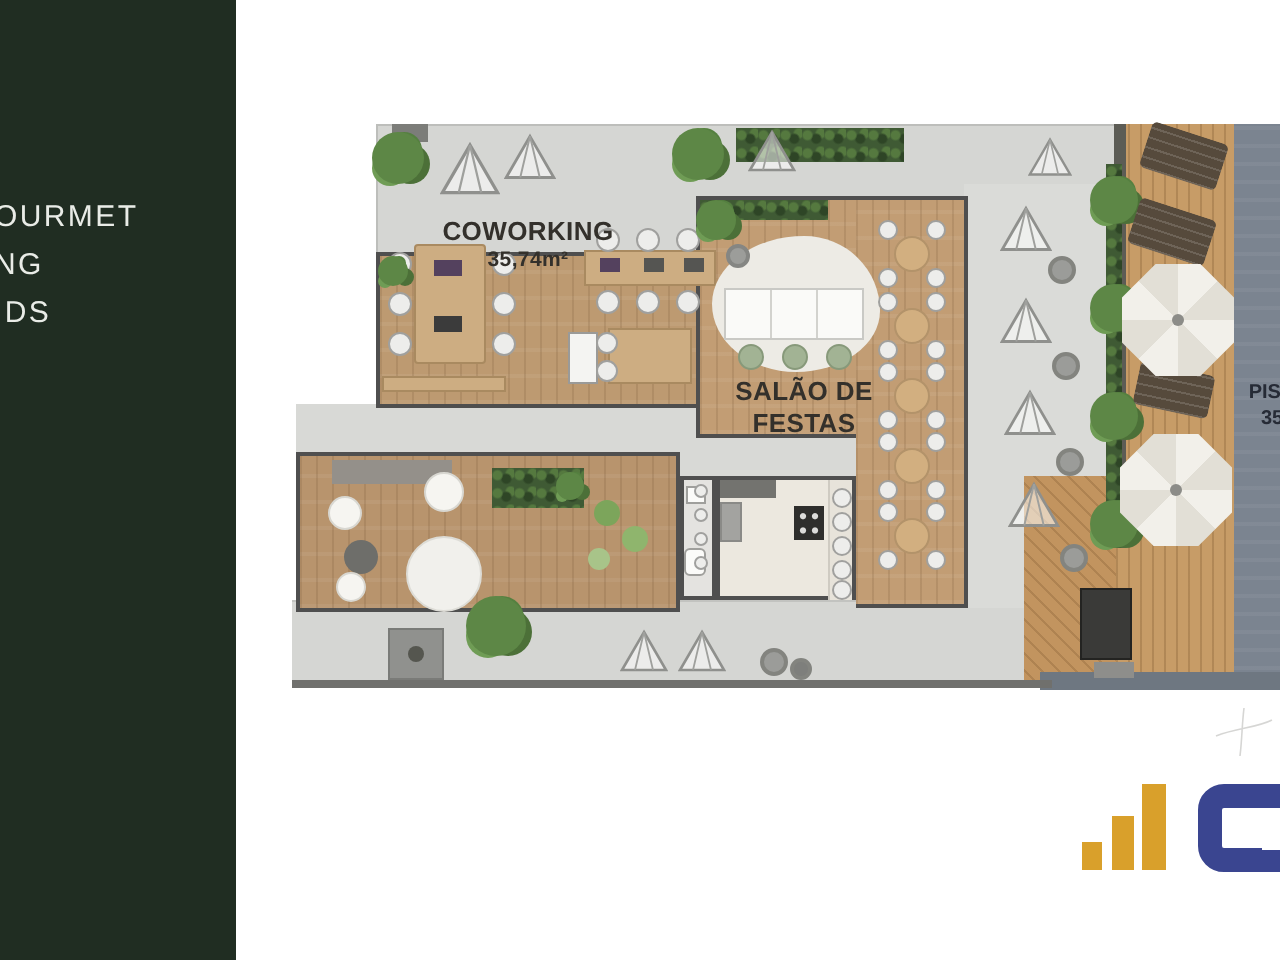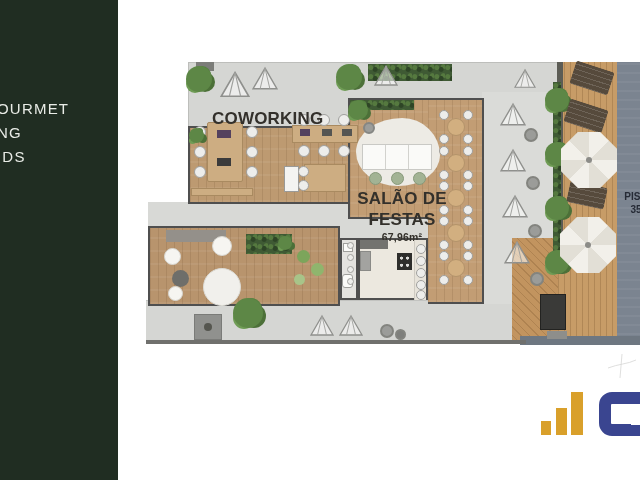--- a/index.html
+++ b/index.html
@@ -25,21 +25,21 @@
   .wood.infantil{background-color:#b8946d;}
   .deck{background-color:#c79c67;
         background-image:repeating-linear-gradient(90deg,rgba(96,62,26,.22) 0 1px,transparent 1px 6px);}
   .deck45{background-color:#c2945f;
         background-image:repeating-linear-gradient(45deg,rgba(96,62,26,.20) 0 1px,transparent 1px 6px);}
   .room{border:2px solid #4f4f4f;}
   .pool{background:#7b8490;background-image:repeating-linear-gradient(0deg,rgba(255,255,255,.05) 0 2px,transparent 2px 9px);}
 
   
   .plan-label{color:#33302b;font-weight:bold;text-align:center;line-height:1.25;letter-spacing:.2px;}
-  .plan-label .nm{font-size:17px;}
+  .plan-label .nm{font-size:13px;}
   .plan-label .ar{font-size:10.5px;}
 
   
   .chair{width:12px;height:12px;border-radius:50%;background:#ededeb;border:1px solid #a0a09e;}
   .tan{background:#cdad82;border:1px solid #a98a60;}
   .hedge{background:#3f5a34;background-image:radial-gradient(circle at 25% 40%,#55793f 0 2px,transparent 3px),
          radial-gradient(circle at 65% 60%,#2e4526 0 2px,transparent 3px),
          radial-gradient(circle at 85% 30%,#55793f 0 2px,transparent 3px);background-size:11px 9px;}
   .bush{border-radius:50%;background:#5d8746;
         box-shadow:6px 3px 0 -3px #4c7038,-4px 5px 0 -4px #6f9c55,3px -4px 0 -4px #558040,-3px -3px 0 -5px #7fae63;}
@@ -139,35 +139,35 @@
     <div class="abs chair" style="left:318px;top:145px"></div>
     <div class="abs chair" style="left:338px;top:145px"></div>
     <div class="abs" style="left:284px;top:166px;width:15px;height:26px;background:#f4f4f2;border:1px solid #9a9a98"></div>
     <div class="abs tan" style="left:304px;top:164px;width:42px;height:28px"></div>
     <div class="abs chair" style="left:298px;top:166px;width:11px;height:11px"></div>
     <div class="abs chair" style="left:298px;top:180px;width:11px;height:11px"></div>
     <div class="abs bush" style="left:189px;top:128px;width:15px;height:15px"></div>
 
     <div class="abs plan-label" style="left:212px;top:108px;width:104px">
       <div class="nm">COWORKING</div>
+      <div class="ar">35,74m²</div>
     </div>
 
     <div class="abs hedge" style="left:350px;top:100px;width:64px;height:10px"></div>
     <div class="abs bush" style="left:348px;top:100px;width:20px;height:20px"></div>
     <div class="abs" style="left:356px;top:118px;width:84px;height:68px;background:#edebe5;border-radius:55% 45% 50% 50%/50% 55% 45% 50%"></div>
     <div class="abs" style="left:362px;top:144px;width:70px;height:26px;background:#fafaf8;border:1px solid #c9c9c5;
          background-image:linear-gradient(90deg,transparent 0 22px,#d2d2ce 22px 23px,transparent 23px 45px,#d2d2ce 45px 46px,transparent 46px)"></div>
     <div class="abs circle" style="left:363px;top:122px;width:12px;height:12px;background:#9c9d9a;border:2px solid #858683"></div>
     <div class="abs circle" style="left:369px;top:172px;width:13px;height:13px;background:#a2b394;border:1px solid #87997a"></div>
     <div class="abs circle" style="left:391px;top:172px;width:13px;height:13px;background:#a2b394;border:1px solid #87997a"></div>
     <div class="abs circle" style="left:413px;top:172px;width:13px;height:13px;background:#a2b394;border:1px solid #87997a"></div>
 
     <div class="abs plan-label" style="left:348px;top:188px;width:108px">
       <div class="nm">SALÃO DE FESTAS</div>
-      <div class="ar">67,96m²</div>
     </div>
 
     <div class="abs" style="left:439px;top:110px;width:34px;height:34px">
       <div class="abs chair" style="left:0;top:0;width:10px;height:10px"></div>
         <div class="abs chair" style="left:24px;top:0;width:10px;height:10px"></div>
         <div class="abs chair" style="left:0;top:24px;width:10px;height:10px"></div>
         <div class="abs chair" style="left:24px;top:24px;width:10px;height:10px"></div>
       <div class="abs circle" style="left:8px;top:8px;width:18px;height:18px;background:#d2af80;border:1px solid #b3936a"></div>
     </div>
     <div class="abs" style="left:439px;top:146px;width:34px;height:34px">

